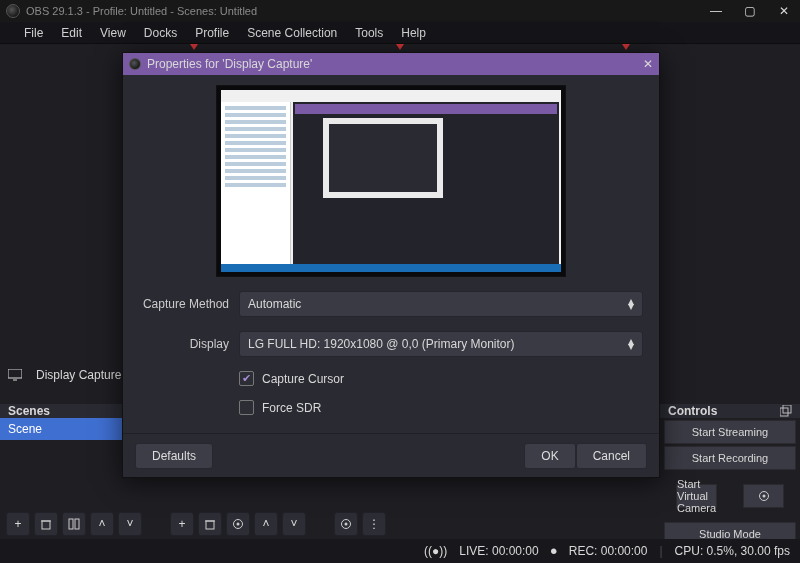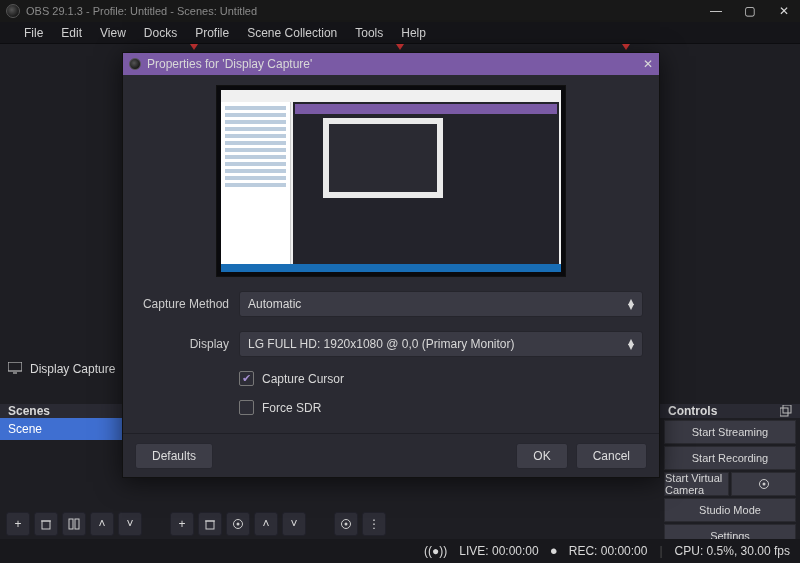--- a/index.html
+++ b/index.html
@@ -12,26 +12,26 @@
 .winctrls span{width:20px;text-align:center;cursor:pointer}
 .menubar{height:22px;background:#151519;display:flex;align-items:center;padding:0 16px;gap:2px;border-bottom:1px solid #0d0d10}
 .menubar span{padding:3px 8px;color:#d0d0d0;font-size:12px;cursor:pointer}
 .main{position:absolute;top:44px;left:0;right:0;bottom:24px}
 .preview-area{position:absolute;top:0;left:0;right:0;height:280px;background:#1e1e23}
 .red-tick{position:absolute;top:0;width:0;height:0;border-left:4px solid transparent;border-right:4px solid transparent;border-top:6px solid #c33}
 .panel{background:#1e1e23}
 .panel-header{background:#2a2a33;height:14px;line-height:22px;padding:0 8px;font-weight:600;color:#ddd;display:flex;justify-content:space-between;align-items:center}
 .sources-panel{position:absolute;left:0;top:318px;width:160px}
 .scenes-panel{position:absolute;left:0;top:360px;width:160px}
-.sources-item{height:26px;display:flex;padding:0 8px;gap:8px;color:#ccc}
+.sources-item{height:26px;display:flex;align-items:center;padding:0 8px;gap:14px;color:#ccc}
 .scene-item{height:22px;line-height:22px;padding:0 8px;background:#3f6fd1;color:#fff}
 .controls-panel{position:absolute;right:0;top:360px;width:140px}
 .ctrl-btn{background:#3a3a44;border:1px solid #2a2a30;height:24px;margin:2px 4px;display:flex;align-items:center;justify-content:center;color:#d8d8d8;font-size:11px;cursor:pointer}
 .ctrl-row{display:flex;gap:2px;margin:2px 4px}
-.ctrl-row .ctrl-btn{flex:1;margin:0}
+.ctrl-row .ctrl-btn{flex:1;margin:12px}
 .gear-side{width:24px;flex:0 0 24px}
 .toolbar-row{position:absolute;left:0;bottom:0;right:0;height:30px;display:flex;align-items:center;gap:4px;padding:0 6px}
 .tb-group{display:flex;gap:4px;align-items:center}
 .tb-btn{width:24px;height:24px;background:#2d2d36;border:1px solid #21212a;display:flex;align-items:center;justify-content:center;color:#ccc;cursor:pointer;border-radius:3px}
 .tb-gap{width:20px}
 .statusbar{position:absolute;bottom:0;left:0;right:0;height:24px;background:#18181c;display:flex;align-items:center;justify-content:flex-end;gap:12px;padding:0 10px;color:#bbb;font-size:11px}
 .statusbar .sep{color:#4a4a4a}
 
 .dialog{position:absolute;left:122px;top:52px;width:538px;height:426px;background:#2a2a32;border:1px solid #111;box-shadow:0 4px 24px rgba(0,0,0,.6);display:flex;flex-direction:column}
 .dlg-title{height:22px;background:#7a5aa5;display:flex;align-items:center;padding:2px 6px;gap:6px;color:#fff;font-size:11px;justify-content:space-between}
@@ -48,21 +48,21 @@
 .thumb-inner-preview2{position:absolute;inset:6px;background:#2a2a32}
 .thumb-bottom{position:absolute;bottom:0;left:0;right:0;height:8px;background:#186db5}
 .form-row{display:flex;align-items:center;gap:10px;margin-top:6px}
 .form-label{width:90px;text-align:right;color:#ccc;font-size:12px}
 .select{flex:1;height:26px;background:#3a3a44;border:1px solid #25252c;border-radius:3px;padding:0 8px;display:flex;align-items:center;justify-content:space-between;color:#d8d8d8;font-size:12px;cursor:pointer}
 .select .caret{color:#aaa;font-size:10px;display:flex;flex-direction:column;line-height:5px}
 .check-row{display:flex;align-items:center;gap:8px;margin-left:100px;margin-top:6px}
 .checkbox{width:15px;height:15px;border:1px solid #777;border-radius:2px;background:#2d2d36;display:flex;align-items:center;justify-content:center;color:#a58fd1;font-size:11px}
 .dlg-footer{height:44px;display:flex;align-items:center;justify-content:space-between;padding:0 12px;border-top:1px solid #1f1f26}
 .btn{height:26px;padding:0 16px;background:#3d3d47;border:1px solid #27272f;border-radius:3px;color:#ddd;display:flex;align-items:center;cursor:pointer;font-size:12px}
-.btn-group{display:flex;gap:8px}
+.btn-group{display:flex;}
 svg{display:block}
 </style>
 </head>
 <body>
 
 <div class="titlebar">
   <div class="titlebar-left">
     <span class="obs-icon"></span>
     <span class="titlebar-title">OBS 29.1.3 - Profile: Untitled - Scenes: Untitled</span>
   </div>

